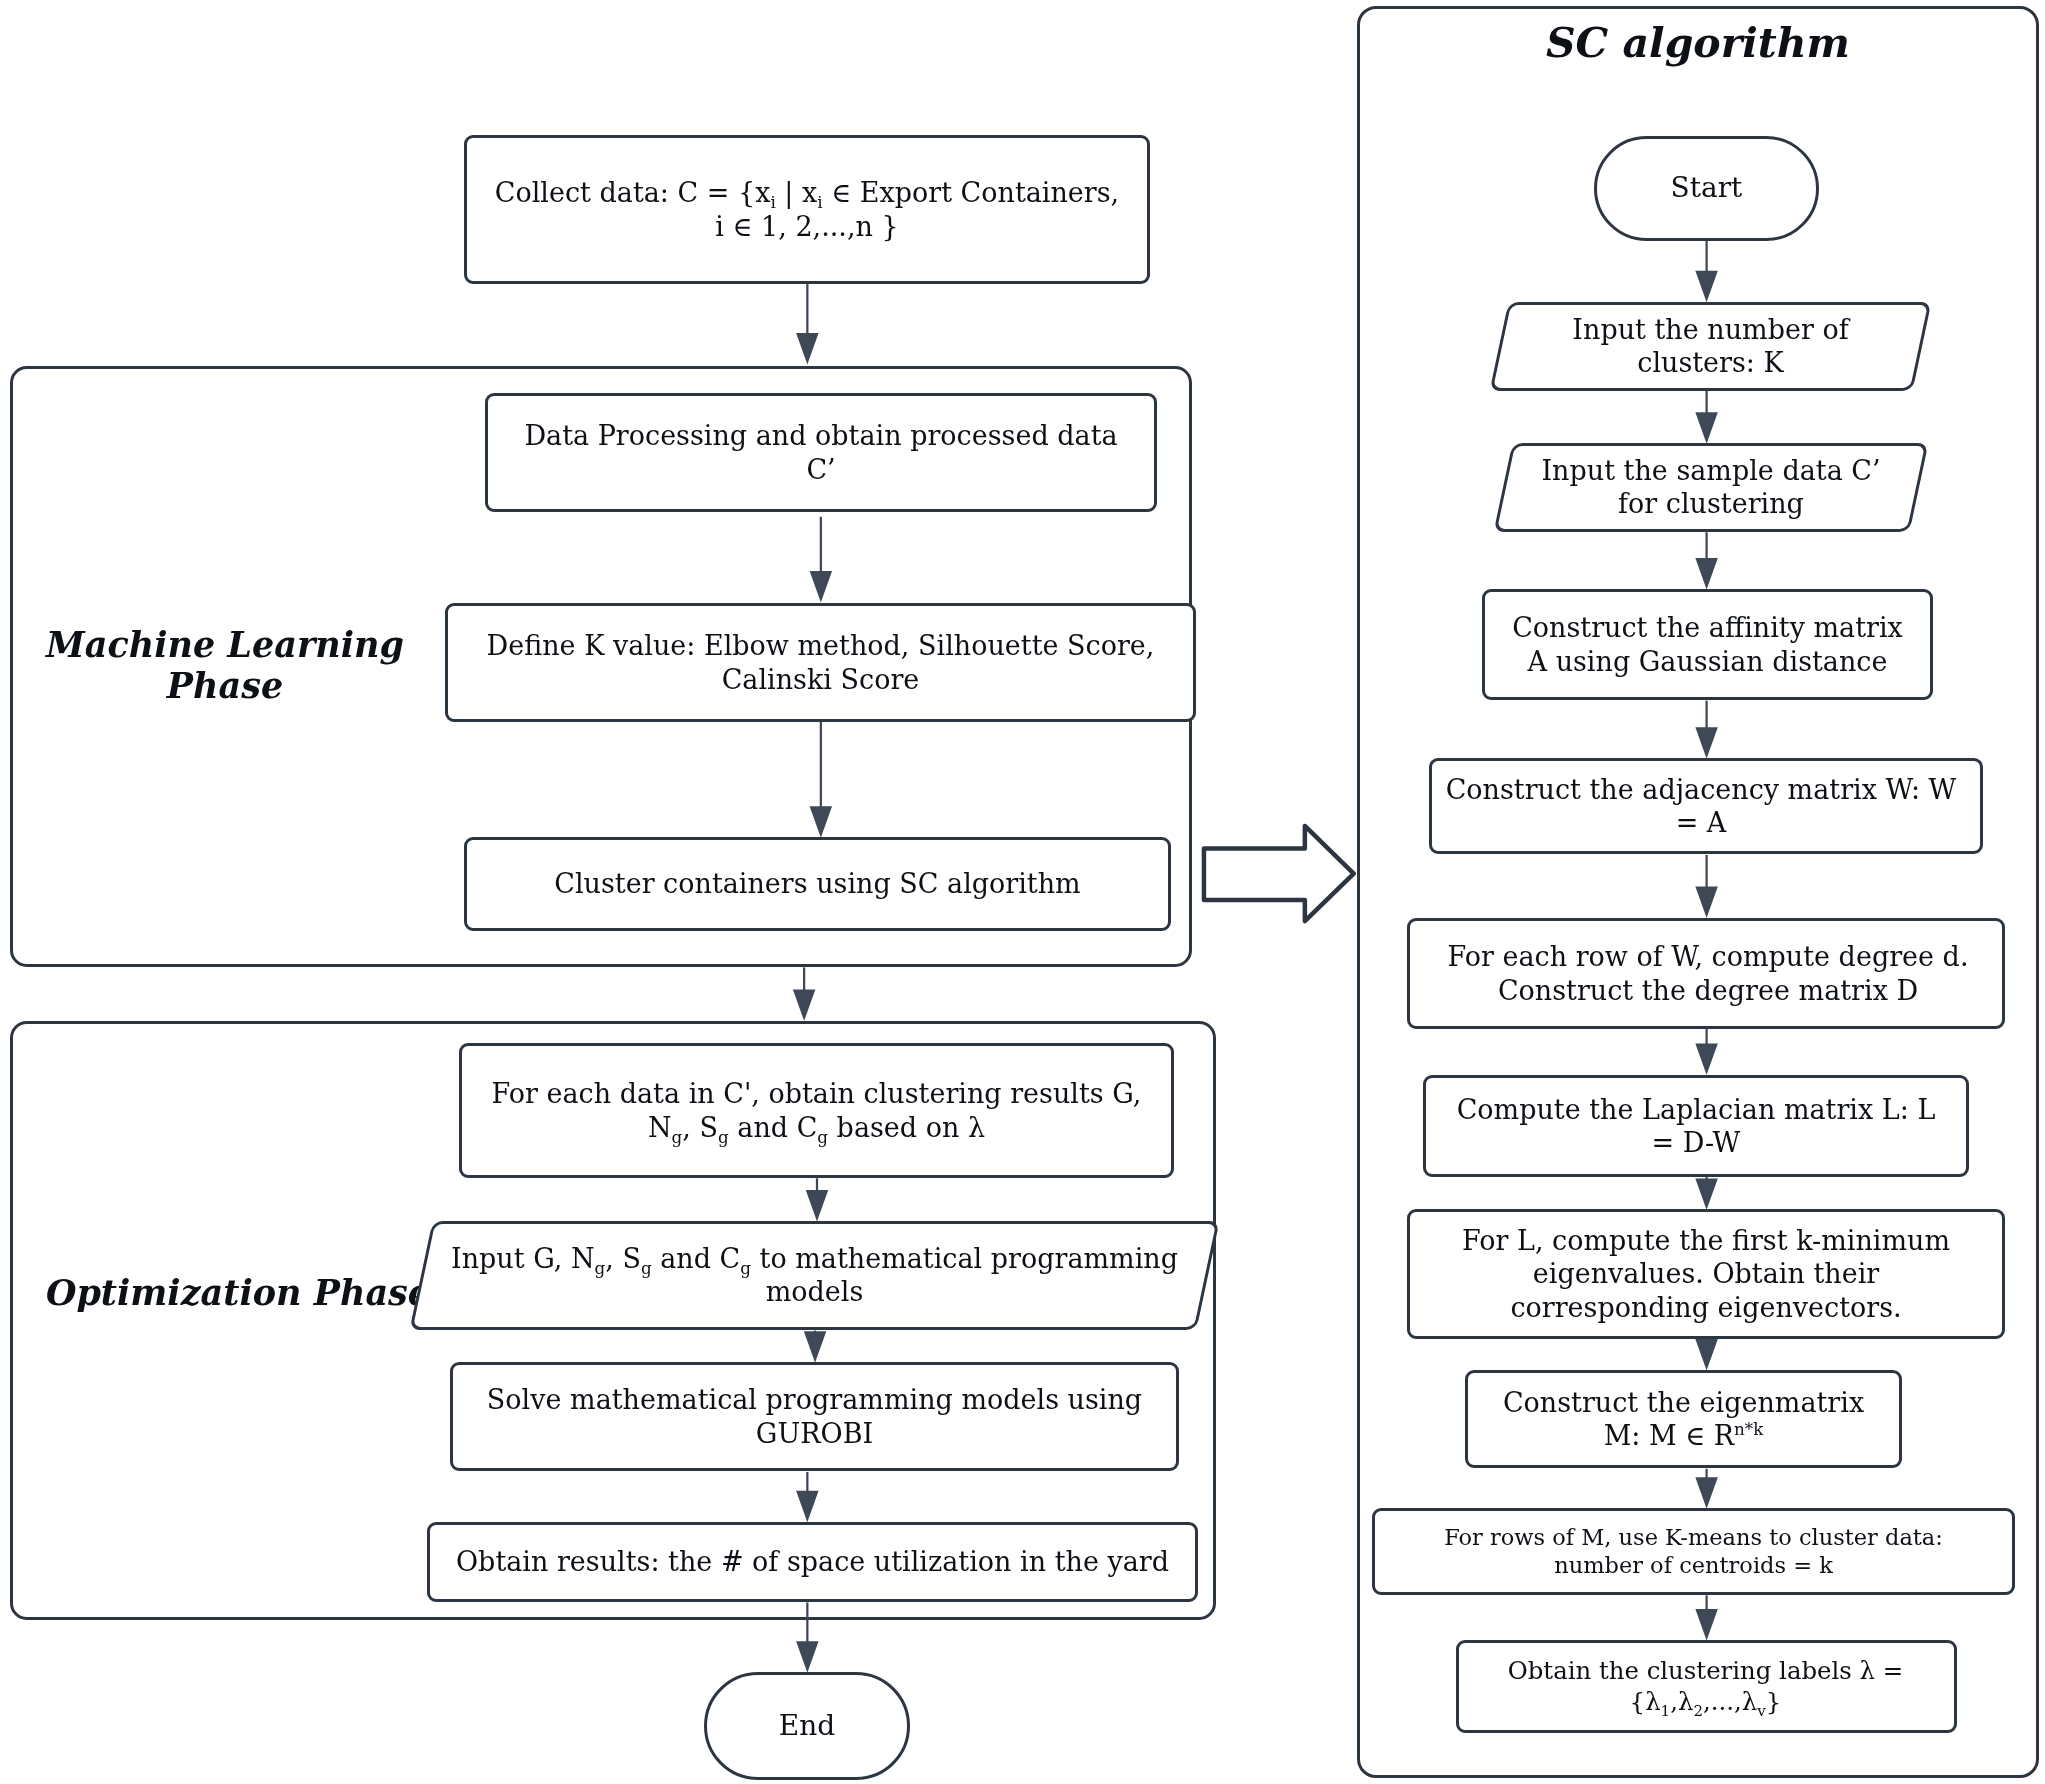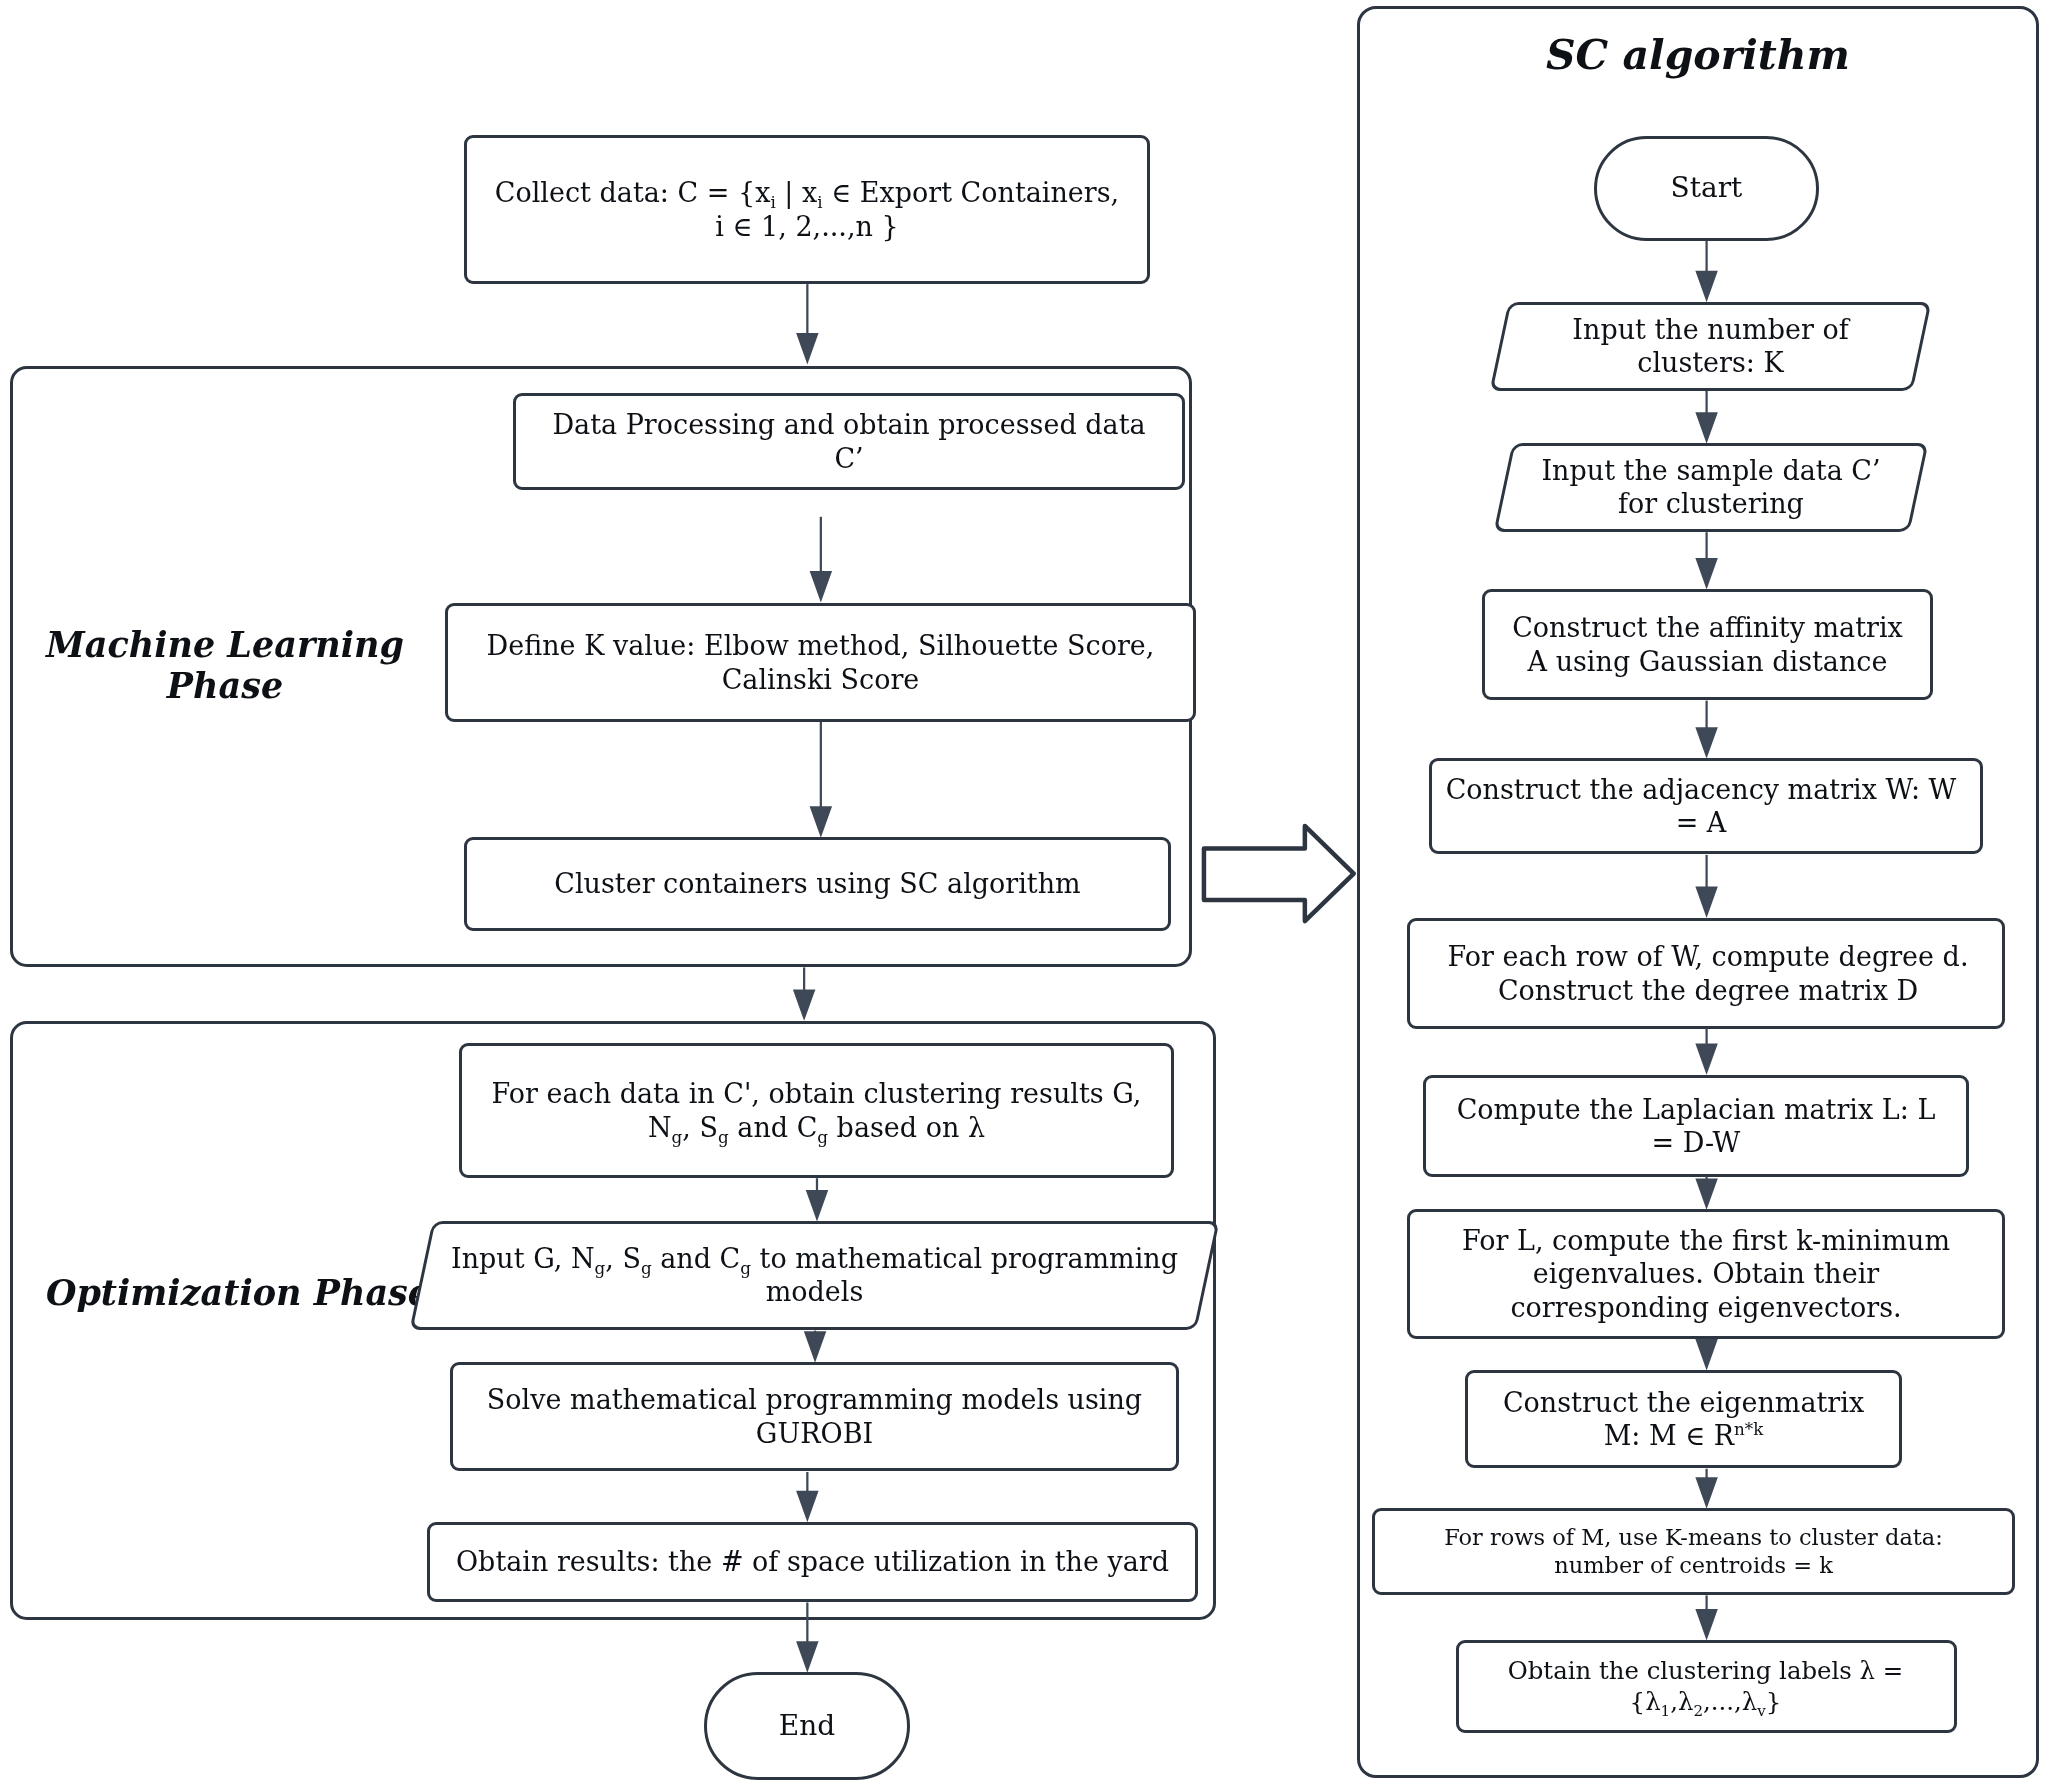--- a/index.html
+++ b/index.html
@@ -45,39 +45,38 @@
     display:flex;align-items:center;justify-content:center;
     text-align:center;
     font-weight:bold;font-style:italic;
     font-size:35px;
   }
   .ptitle{
     position:absolute;
     text-align:center;
     font-weight:bold;font-style:italic;
     font-size:41px;
-    margin-top:12px;
   }
   sub{font-size:62%;line-height:0;}
   sup{font-size:62%;line-height:0;}
   svg.overlay{position:absolute;left:0;top:0;pointer-events:none;}
 </style>
 </head>
 <body>
 
 <div id="canvas">
 
   <div class="node" style="left:464px;top:135px;width:686px;height:149px;">
     <span>Collect data: C = {x<sub>i</sub> | x<sub>i</sub> ∈ Export Containers, i ∈ 1, 2,...,n }</span>
   </div>
 
   <div class="group" style="left:10.3px;top:366px;width:1182px;height:601px;"></div>
   <div class="plabel" style="left:26px;top:617px;width:398px;height:96px;">Machine Learning Phase</div>
 
-  <div class="node" style="left:485px;top:393px;width:672px;height:97px;margin-left:28px;">
+  <div class="node" style="left:485px;top:393px;width:672px;height:119px;">
     <span>Data Processing and obtain processed data C’</span>
   </div>
 
   <div class="node" style="left:445px;top:603px;width:751px;height:119px;">
     <span>Define K value: Elbow method, Silhouette Score, Calinski Score</span>
   </div>
 
   <div class="node" style="left:464px;top:837px;width:707px;height:94px;">
     <span>Cluster containers using SC algorithm</span>
   </div>

